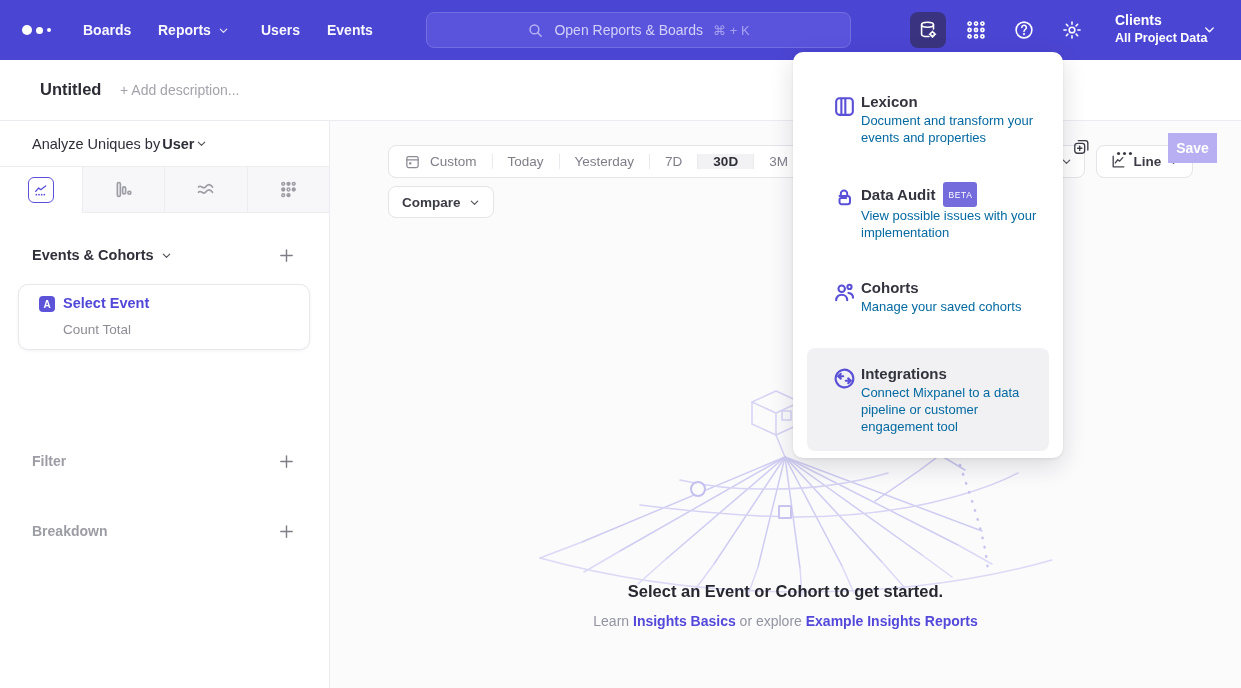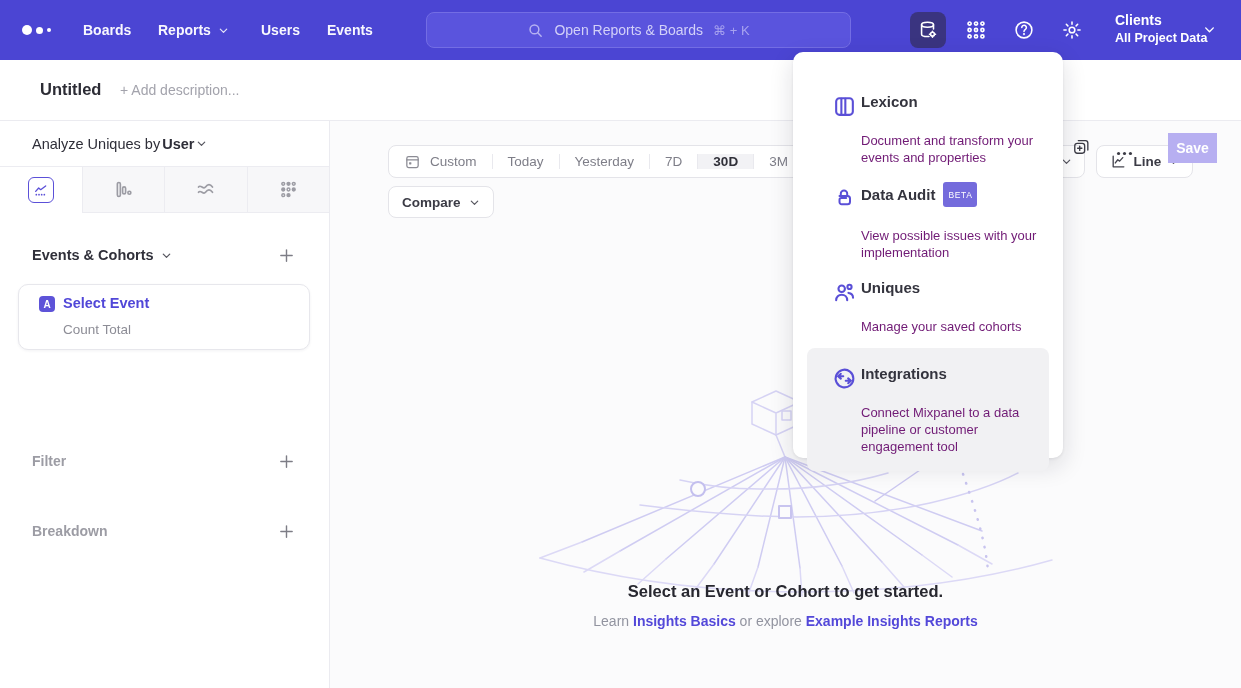--- a/index.html
+++ b/index.html
@@ -81,21 +81,21 @@
   .empty-sub a { color:#5348d9; font-weight:600; text-decoration:none; cursor:pointer; }
 
   
   .toolsmenu { position:absolute; left:793px; top:52px; width:270px; height:406px; background:#fff; border-radius:10px;
                box-shadow:0 8px 24px rgba(20,20,43,.14), 0 1px 3px rgba(20,20,43,.08); z-index:30; }
   .mitem { position:absolute; left:14px; width:242px; padding:10px 12px 12px 54px; border-radius:8px; cursor:pointer; }
   .mitem.hovered { background:#f1f1f3; }
   .mitem .micon { position:absolute; left:25px; color:#5a4fd7; display:flex; }
   .mtitle { font-size:15px; font-weight:700; color:#34343e; line-height:20px; display:flex; align-items:center; gap:8px; }
   .mbadge { background:#746bdc; color:#fff; font-size:8.5px; font-weight:400; letter-spacing:.6px; padding:2.5px 5px; border-radius:3px; }
-  .mdesc { margin-top:20px; font-size:13px; color:#701a75; line-height:17px; width:178px; }
+  .mdesc { margin-top:0; font-size:13px; color:#0369a1; line-height:17px; width:178px; }
 
   .chev { display:flex; }
   svg { display:block; }
 </style>
 </head>
 <body>
 
 <div class="app">
 
   <div class="topnav">
@@ -446,21 +446,21 @@
     <div class="mitem" style="top:216px;">
       <span class="micon" style="top:12px;">
           <svg width="25" height="25" viewBox="0 0 24 24" fill="none" stroke="currentColor" stroke-width="2" stroke-linecap="round" stroke-linejoin="round">
             <circle cx="9.3" cy="8.4" r="3.1"></circle>
             <path d="M4 19.4c0-3.1 2.3-5.2 5.3-5.2s5.3 2.1 5.3 5.2"></path>
             <circle cx="16.8" cy="6.6" r="2"></circle>
             <path d="M15.8 12.4c2.6.3 4.4 2.2 4.4 4.7"></path>
           </svg>
         </span>
       <div class="mtitle">
-          <span>Uniques</span>
+          <span>Cohorts</span>
         </div>
       <div class="mdesc">Manage your saved cohorts</div>
     </div>
 
     <div class="mitem hovered" style="top:296px; padding-top:16px; padding-bottom:16px;">
       <span class="micon" style="top:18px;">
           <svg width="25" height="25" viewBox="0 0 24 24" fill="none" stroke="currentColor" stroke-width="2" stroke-linecap="round" stroke-linejoin="round">
             <path d="M20.5 12a8.5 8.5 0 10-3 6.5M20.5 12a8.5 8.5 0 01-3 6.5"></path>
             <path d="M5.8 9.8h5M8.5 7.5L5.8 9.8l2.7 2.3M18.2 14.2h-5M15.5 11.9l2.7 2.3-2.7 2.3"></path>
           </svg>

